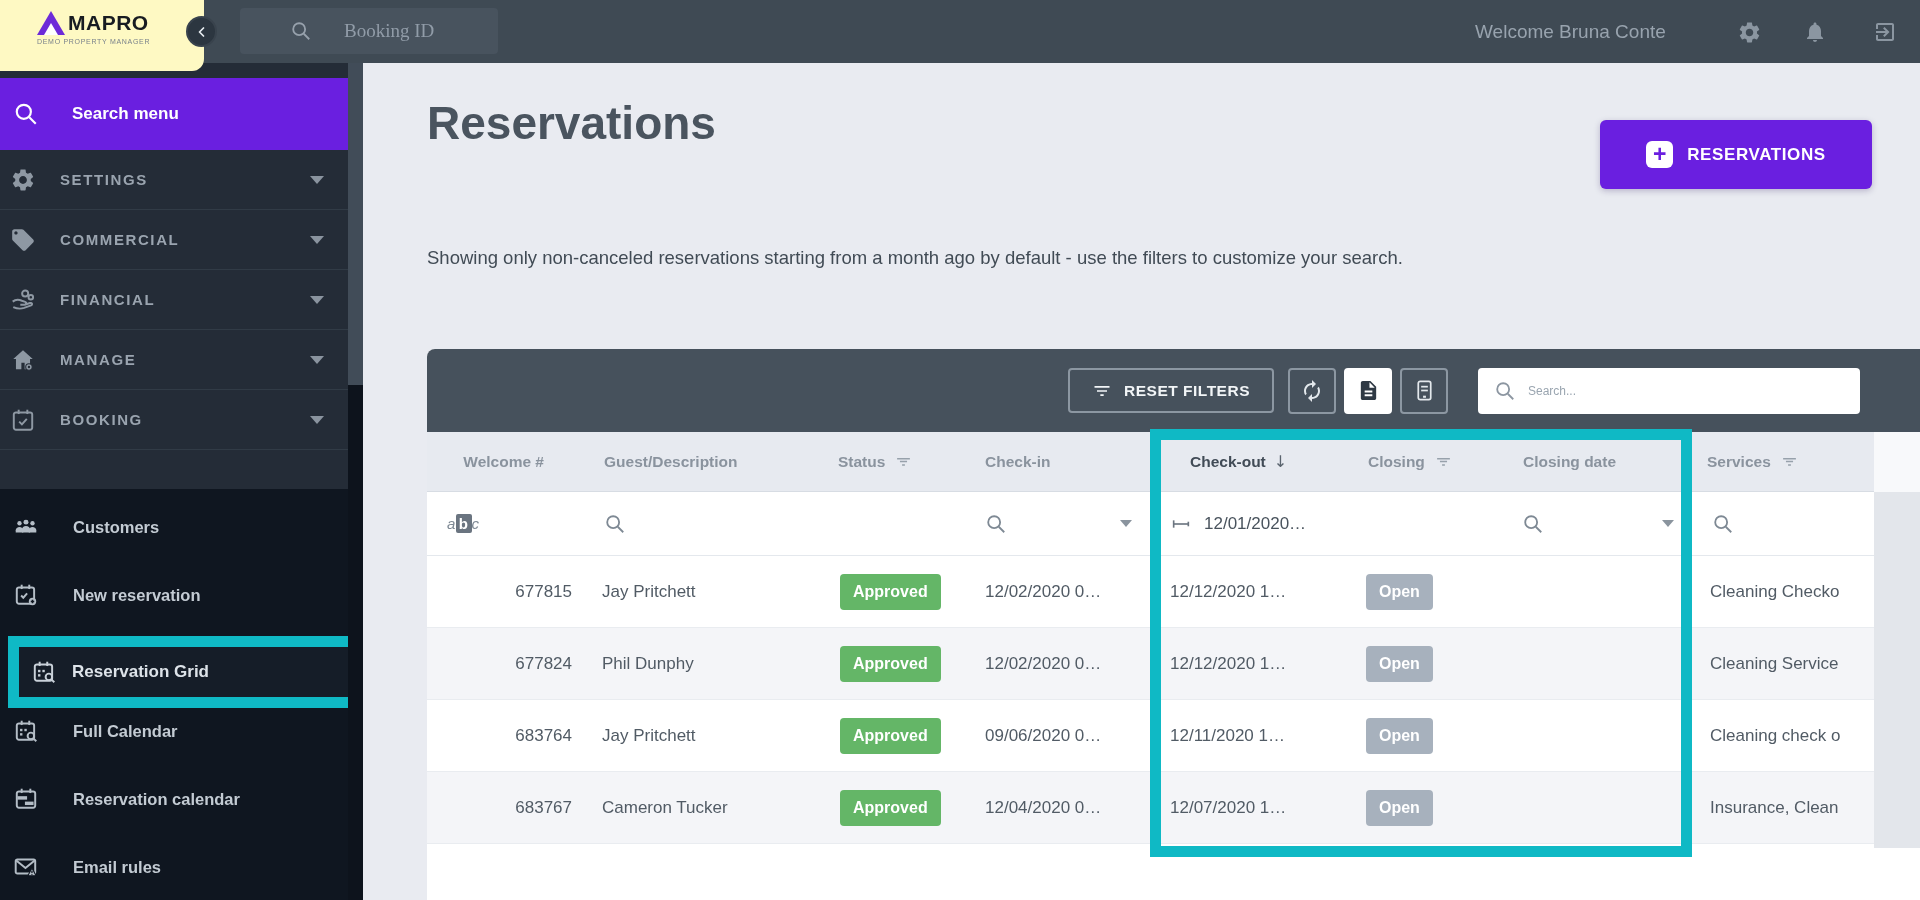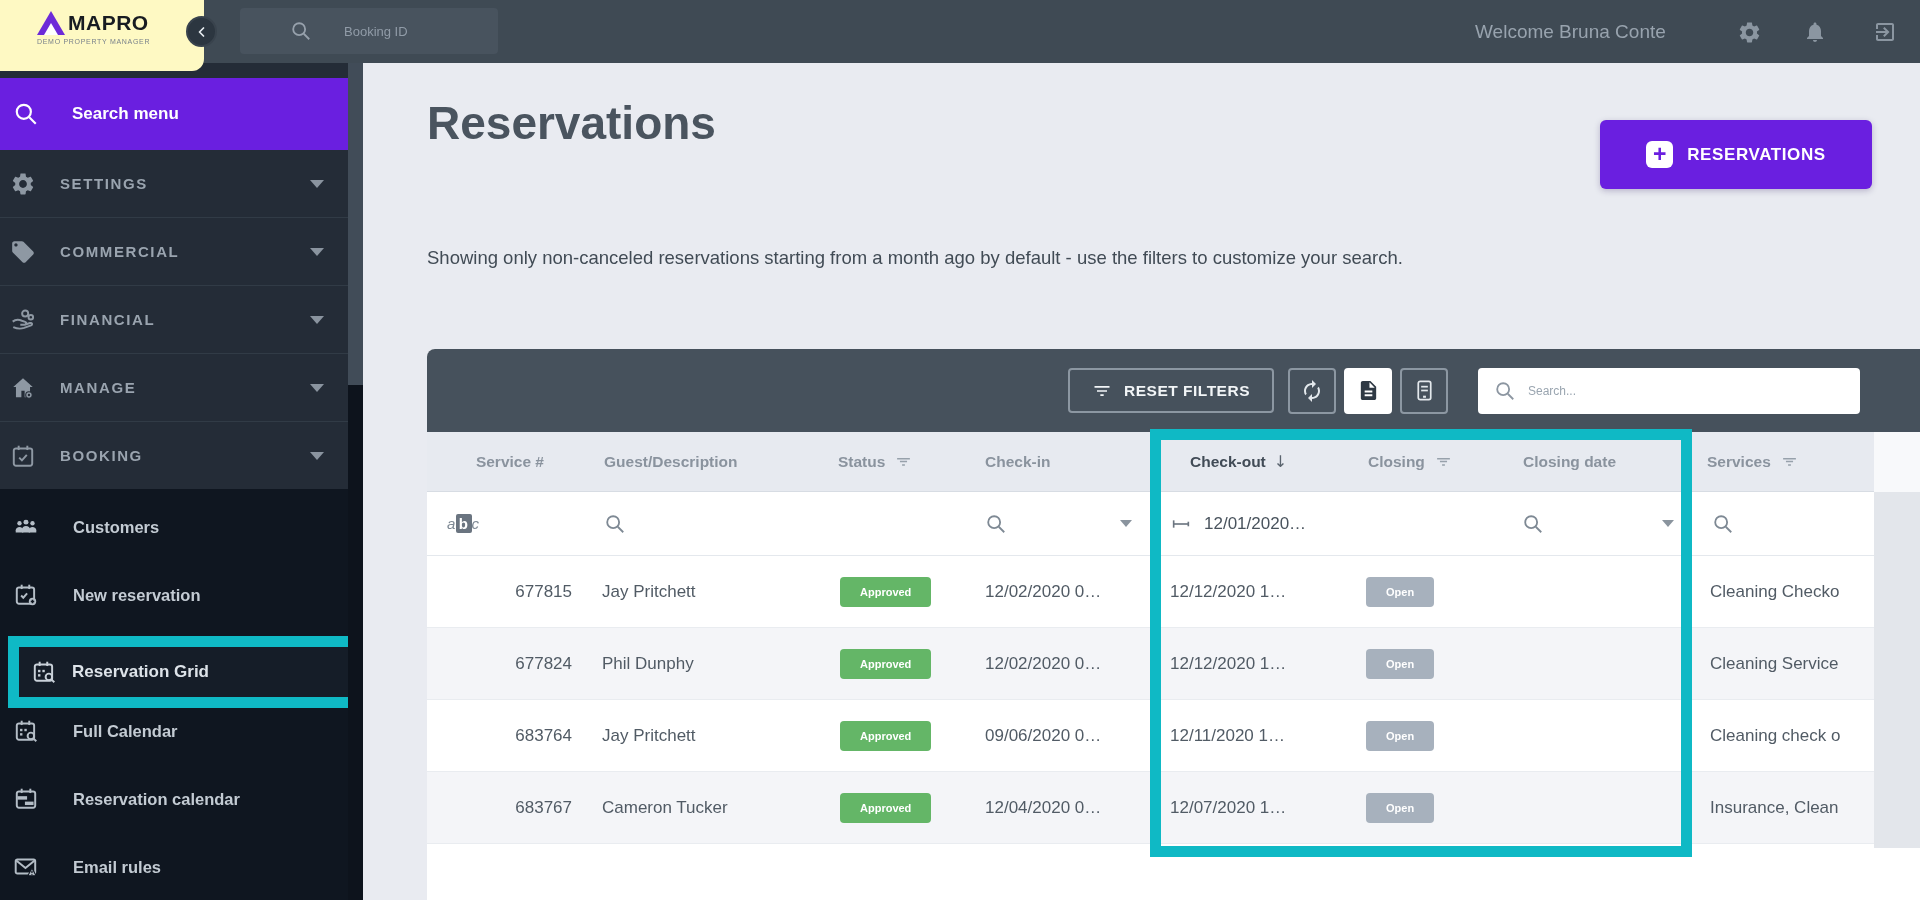--- a/index.html
+++ b/index.html
@@ -11,31 +11,31 @@
   .topbar { position:absolute; left:0; top:0; width:1920px; height:63px; background:#3f4a54; z-index:20; }
   .logo-box { position:absolute; left:0; top:0; width:204px; height:71px; background:#fef9c3; border-radius:0 0 12px 0; z-index:22; padding-top:11px; padding-left:37px; }
   .brand-row { display:flex; align-items:flex-end; }
   .logo-tri { width:0; height:0; border-left:14px solid transparent; border-right:14px solid transparent; border-bottom:24px solid #6d2bd8; position:relative; margin-right:3px; }
   .logo-tri::after { content:""; position:absolute; left:-7px; top:12px; width:0; height:0; border-left:7px solid transparent; border-right:7px solid transparent; border-bottom:12px solid #ffffff; }
   .brand-name { font-size:21px; font-weight:800; color:#181c21; letter-spacing:.5px; line-height:24px; }
   .brand-tag { font-size:7px; color:#79828b; letter-spacing:.7px; margin-top:3px; }
   .collapse-btn { position:absolute; left:186px; top:16px; width:31px; height:31px; border-radius:50%; background:#2c3640; border:2px solid #39434d; z-index:23; display:flex; align-items:center; justify-content:center; cursor:pointer; }
   .tb-search { position:absolute; left:240px; top:8px; width:258px; height:46px; background:#48535e; border-radius:4px; }
   .tb-search .mag { position:absolute; left:50px; top:12px; color:#97a1ac; }
-  .tb-search input { position:absolute; left:104px; top:0; width:150px; height:46px; background:transparent; border:none; outline:none; font-size:13px; color:#d5dbe1; font-family:Liberation Sans, sans-serif; }
+  .tb-search input { position:absolute; left:104px; top:0; width:150px; height:46px; background:transparent; border:none; outline:none; font-size:19px; color:#d5dbe1; font-family:Liberation Serif, serif; }
   .tb-search input::placeholder { color:#919ca8; }
   .welcome { position:absolute; left:1475px; top:0; height:63px; line-height:63px; font-size:19px; color:#98a3ae; }
   .tb-iconbtn { position:absolute; top:16px; width:34px; height:32px; display:flex; align-items:center; justify-content:center; color:#8b96a1; cursor:pointer; }
 
   
   .sidebar { position:absolute; left:0; top:63px; width:348px; height:837px; background:#242c37; z-index:10; }
   .search-menu { position:absolute; left:0; top:15px; width:348px; height:72px; background:#6a1fe0; display:flex; align-items:center; padding-left:13px; cursor:pointer; }
   .search-menu .label { margin-left:33px; color:#ffffff; font-size:17px; font-weight:600; }
   .sections { position:absolute; left:0; top:87px; width:348px; }
-  .srow { position:relative; height:68px; display:flex; align-items:center; padding-left:10px; border-bottom:1px solid #313b46; cursor:pointer; }
+  .srow { position:relative; height:60px; display:flex; align-items:center; padding-left:10px; border-bottom:1px solid #313b46; cursor:pointer; }
   .srow .sicon { width:28px; color:#8e98a3; }
   .srow .label { position:absolute; left:60px; color:#9aa4af; font-size:15px; font-weight:700; letter-spacing:1.6px; }
   .srow .chev { position:absolute; right:24px; width:0; height:0; border-left:7px solid transparent; border-right:7px solid transparent; border-top:8px solid #8a949f; }
   .subpanel { position:absolute; left:0; top:426px; width:348px; height:411px; background:#0f1620; padding-top:4px; overflow:hidden; }
   .subrow { position:relative; height:68px; display:flex; align-items:center; padding-left:13px; cursor:pointer; }
   .subrow .sicon { width:26px; color:#b4bdc6; }
   .subrow .label { position:absolute; left:73px; color:#c3cbd3; font-size:16.5px; font-weight:600; }
   .spacer { height:68px; }
   .side-scrollbar { position:absolute; left:348px; top:63px; width:15px; height:837px; background:#0d131c; z-index:11; }
   .side-scrollbar .thumb { width:15px; height:322px; background:#414c58; }
@@ -70,21 +70,21 @@
   .fmini { margin-left:10px; color:#97a1ab; }
   .tfilter { height:64px; background:#ffffff; border-bottom:1px solid #e4e8ed; }
   .tfilter .cell { display:flex; align-items:center; color:#7e8994; }
   .caret { width:0; height:0; border-left:6px solid transparent; border-right:6px solid transparent; border-top:7px solid #8a949e; margin-left:auto; margin-right:18px; }
   .abc { font-size:15px; color:#7e8994; letter-spacing:.5px; }
   .abc b { background:#6a7480; color:#ffffff; border-radius:2px; padding:1px 3px; font-weight:600; }
   .date-filter-val { font-size:17px; color:#49535d; margin-left:12px; white-space:nowrap; }
 
   .trow { height:72px; border-bottom:1px solid #e9ecf0; font-size:17px; color:#515b65; align-items:center; cursor:pointer; }
   .trow.alt { background:#f4f5f8; }
-  .badge { display:inline-block; padding:9px 20px; border-radius:4px; color:#ffffff; font-size:11px; font-weight:600; }
+  .badge { display:inline-block; padding:9px 13px; border-radius:4px; color:#ffffff; font-size:16px; font-weight:600; }
   .badge.green { background:#64b667; }
   .badge.gray { background:#a7b1bd; }
   .services-text { white-space:nowrap; overflow:hidden; }
 
   .c1 { width:153px; } .c2 { width:250px; } .c3 { width:135px; } .c4 { width:185px; }
   .c5 { width:190px; } .c6 { width:160px; } .c7 { width:192px; } .c8 { flex:1; }
   .thead .c1 { justify-content:flex-end; padding-right:36px; }
   .thead .c2, .tfilter .c2 { padding-left:24px; } .trow .c2 { padding-left:22px; }
   .thead .c3 { padding-left:8px; } .trow .c3 { padding-left:10px; }
   .thead .c4, .tfilter .c4, .trow .c4 { padding-left:20px; }
@@ -348,21 +348,21 @@
               <line x1="15" y1="15" x2="21" y2="21" stroke="currentColor" stroke-width="2"></line>
             </svg>
           </span>
         <input placeholder="Search..." style="">
       </div>
     </div>
   </div>
 
   <div class="thead">
     <div class="cell c1">
-        <span>Service #</span>
+        <span>Welcome #</span>
       </div>
     <div class="cell c2">
         <span>Guest/Description</span>
       </div>
     <div class="cell c3">
         <span>Status</span>
         <span class="fmini">
           <svg width="17" height="17" viewBox="0 0 24 24" fill="currentColor">
             <path d="M3 7v2h18V7H3zm4 6h10v-2H7v2zm3 5h4v-2h-4v2z"></path>
           </svg>

